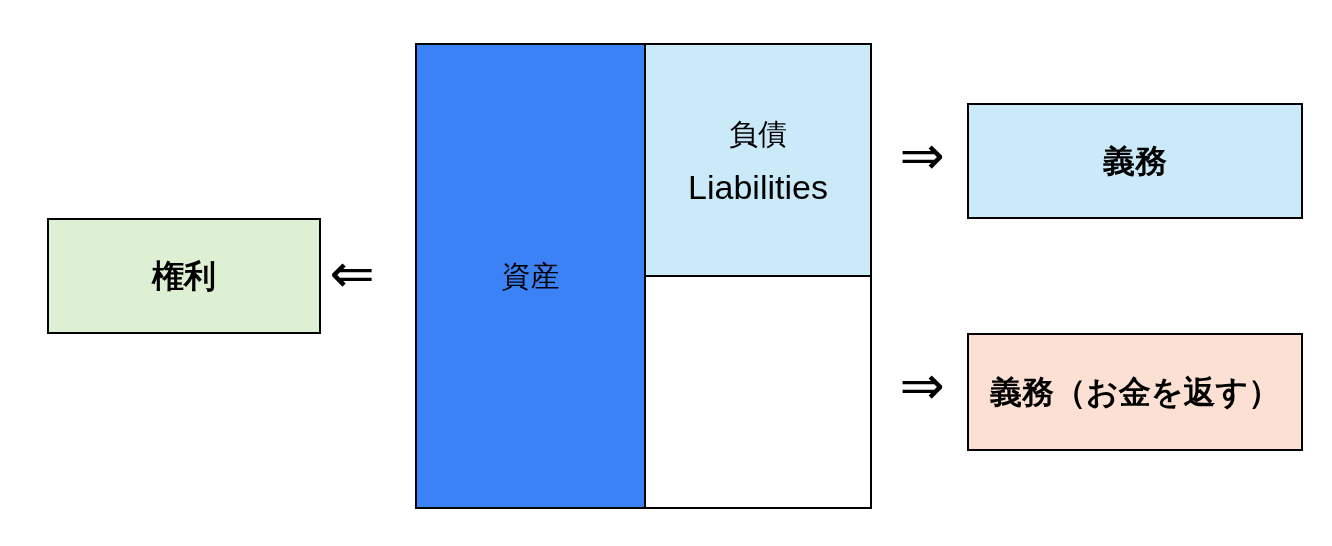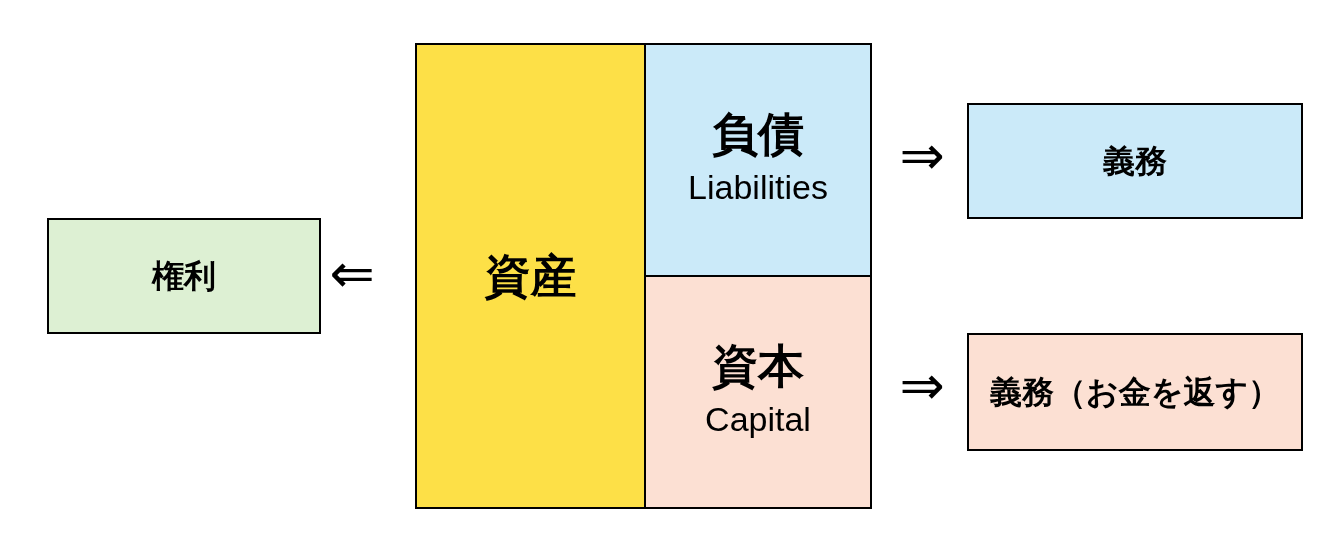--- a/index.html
+++ b/index.html
@@ -57,22 +57,22 @@
   .bs-cell {
     display: flex;
     flex-direction: column;
     align-items: center;
     justify-content: center;
     text-align: center;
   }
   .bs-cell-liabilities { height: 232px; border-bottom: 2px solid #000000; }
   .bs-cell-capital { flex: 1; }
   .ja-title {
-    font-weight: bold;
-    font-size: 46px;
+    font-weight: normal;
+    font-size: 29px;
     line-height: 54px;
     white-space: nowrap;
   }
   .en-label {
     font-weight: normal;
     font-size: 34px;
     line-height: 52px;
     white-space: nowrap;
   }
   
@@ -97,31 +97,27 @@
 
 <div class="canvas">
 
   <div class="box rights-box" style="background-color: rgb(221, 240, 211);">
     <div class="note-line">権利</div>
   </div>
 
   <div class="arrow arrow-left">⇐</div>
 
   <div class="bs-table">
-    <div class="bs-col-assets" style="background-color: #fde047;">
+    <div class="bs-col-assets" style="background-color: #3b82f6;">
       <div class="ja-title">資産</div>
     </div>
     <div class="bs-col-right">
       <div class="bs-cell bs-cell-liabilities" style="background-color: rgb(203, 234, 249);">
         <div class="ja-title">負債</div>
         <div class="en-label">Liabilities</div>
-      </div>
-      <div class="bs-cell bs-cell-capital" style="background-color: rgb(252, 224, 211);">
-        <div class="ja-title">資本</div>
-        <div class="en-label">Capital</div>
       </div>
     </div>
   </div>
 
   <div class="arrow arrow-right-top">⇒</div>
 
   <div class="box obligation-liabilities" style="background-color: rgb(203, 234, 249);">
     <div class="note-line">義務</div>
   </div>
 

